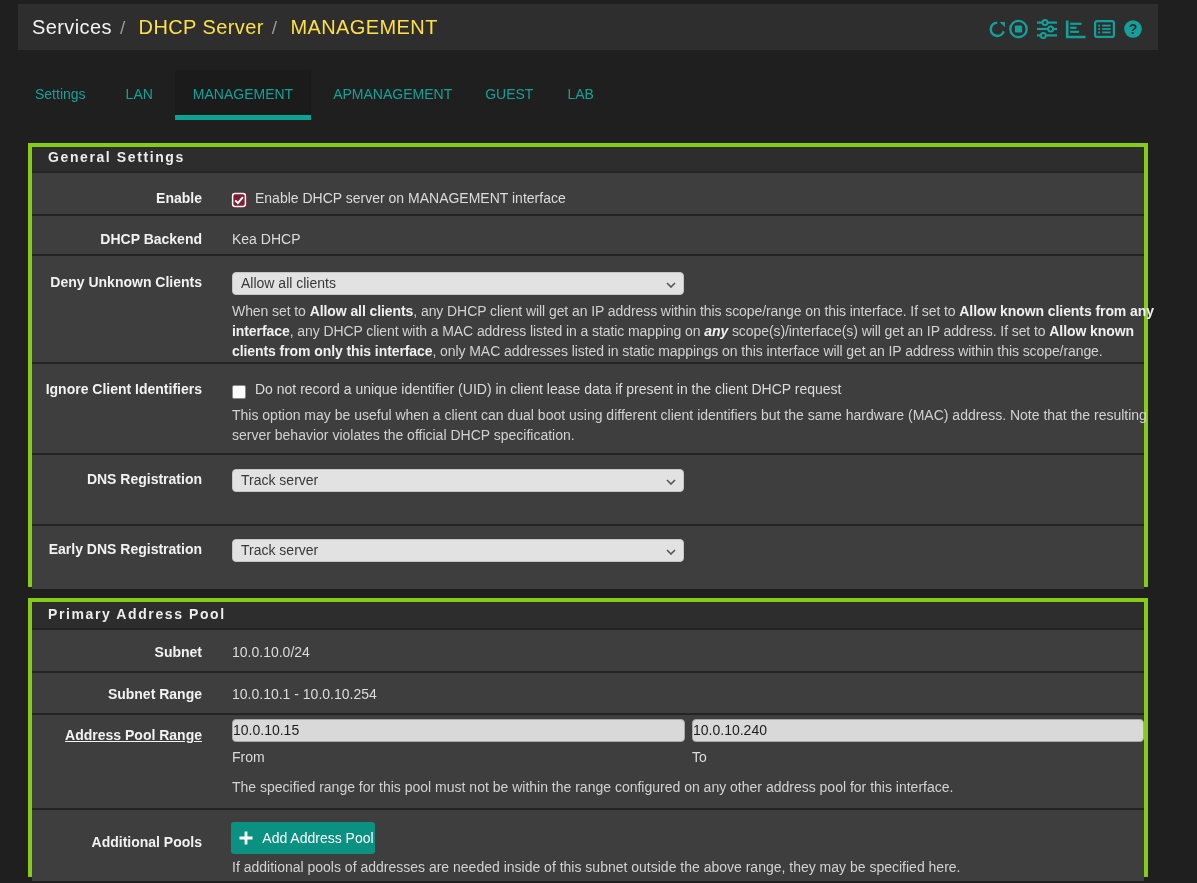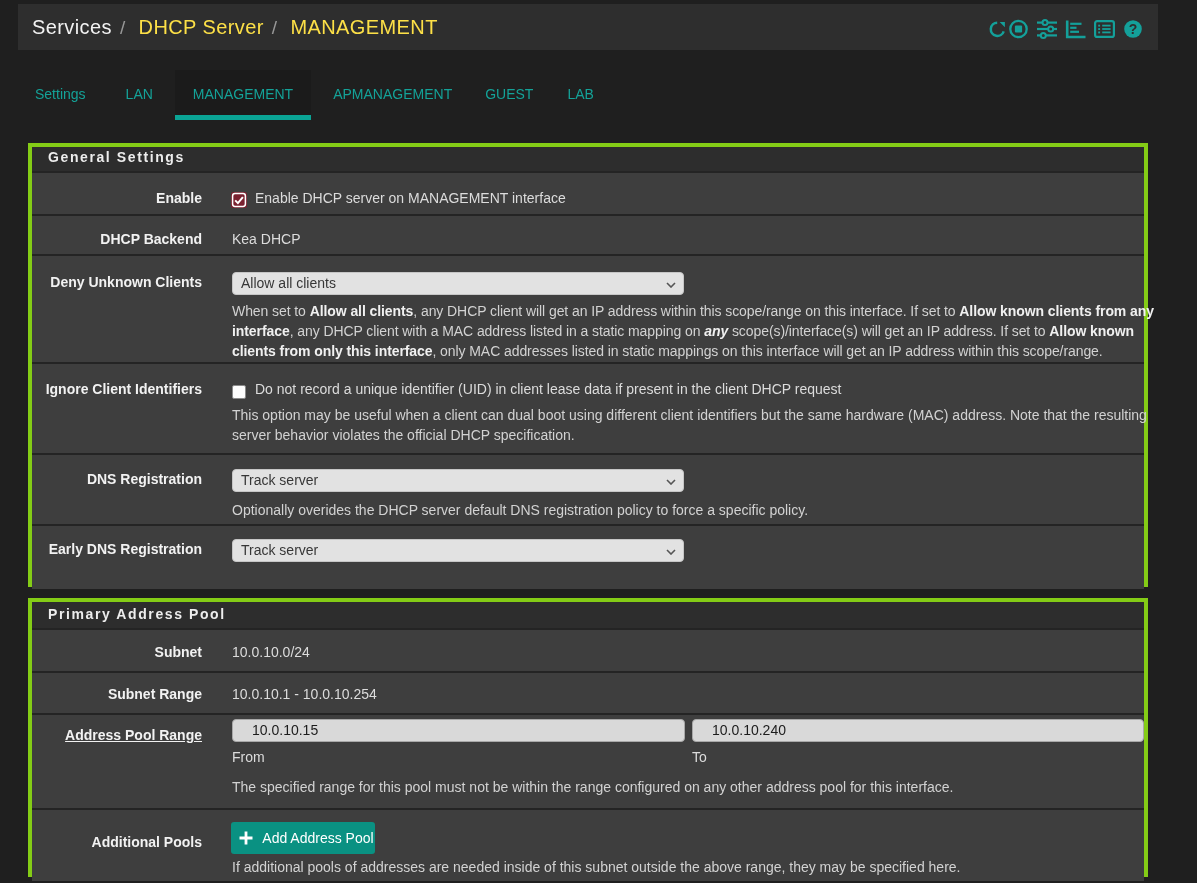--- a/index.html
+++ b/index.html
@@ -24,21 +24,21 @@
 .frow{position:relative;border-bottom:2px solid #242424;}
 .frow.dark{background:#3e3e3e;}
 .frow.light{background:#3e3e3e;}
 .frow:last-child{border-bottom:none;}
 .flabel{position:absolute;left:0;top:0;width:170px;text-align:right;font-weight:bold;color:#f2f2f2;line-height:20px;}
 .fcontent{margin-left:200px;line-height:20px;}
 .help{color:#d2d2d2;line-height:20px;}
 .help b{color:#f0f0f0;}
 .sel{box-sizing:border-box;width:452px;height:23px;background:#e2e2e2;border:1px solid #c6c6c6;border-radius:4px;color:#373737;line-height:21px;padding-left:8px;position:relative;}
 .sel svg{position:absolute;right:7px;top:9px;}
-.input{box-sizing:border-box;height:23px;background:#d9d9d9;border:1px solid #a8a8a8;border-radius:4px;color:#1c1c1c;line-height:21px;padding-left:19px;}
+.input{box-sizing:border-box;height:23px;background:#d9d9d9;border:1px solid #a8a8a8;border-radius:4px;color:#1c1c1c;line-height:21px;padding-left:0;}
 .cbx{position:absolute;}
 .btn{position:absolute;left:-1px;width:144px;height:32px;background:#0a9182;border-radius:3px;color:#fff;line-height:32px;text-align:center;}
 </style>
 </head>
 <body>
 
 <div class="bbar">
   <div class="bcrumb"><span class="w">Services</span><span class="s">/</span><span class="t">DHCP Server</span><span class="s">/</span><span class="t">MANAGEMENT</span></div>
   <div class="icons">
     <svg width="16" height="20" viewBox="0 0 16 20" style="margin-right:4px">
@@ -131,21 +131,20 @@
       Do not record a unique identifier (UID) in client lease data if present in the client DHCP request
       <div class="help" style="margin-top:6px;margin-left:-23px;white-space:nowrap;">This option may be useful when a client can dual boot using different client identifiers but the same hardware (MAC) address. Note that the resulting<br>server behavior violates the official DHCP specification.</div>
     </div>
   </div>
   <div class="frow light" style="height:69px;">
     <div class="flabel" style="padding-top:14px;">DNS Registration</div>
     <div class="fcontent" style="padding-top:14px;">
       <div class="sel">Track server<svg width="10" height="6" viewBox="0 0 10 6">
             <path d="M1 1 L5 5 L9 1" fill="none" stroke="#555" stroke-width="1.6"></path>
           </svg></div>
-      <div class="help" style="margin-top:8px;">Optionally overides the DHCP server default DNS registration policy to force a specific policy.</div>
     </div>
   </div>
   <div class="frow dark" style="height:63px;">
     <div class="flabel" style="padding-top:13px;">Early DNS Registration</div>
     <div class="fcontent" style="padding-top:13px;">
       <div class="sel">Track server<svg width="10" height="6" viewBox="0 0 10 6">
             <path d="M1 1 L5 5 L9 1" fill="none" stroke="#555" stroke-width="1.6"></path>
           </svg></div>
     </div>
   </div>

